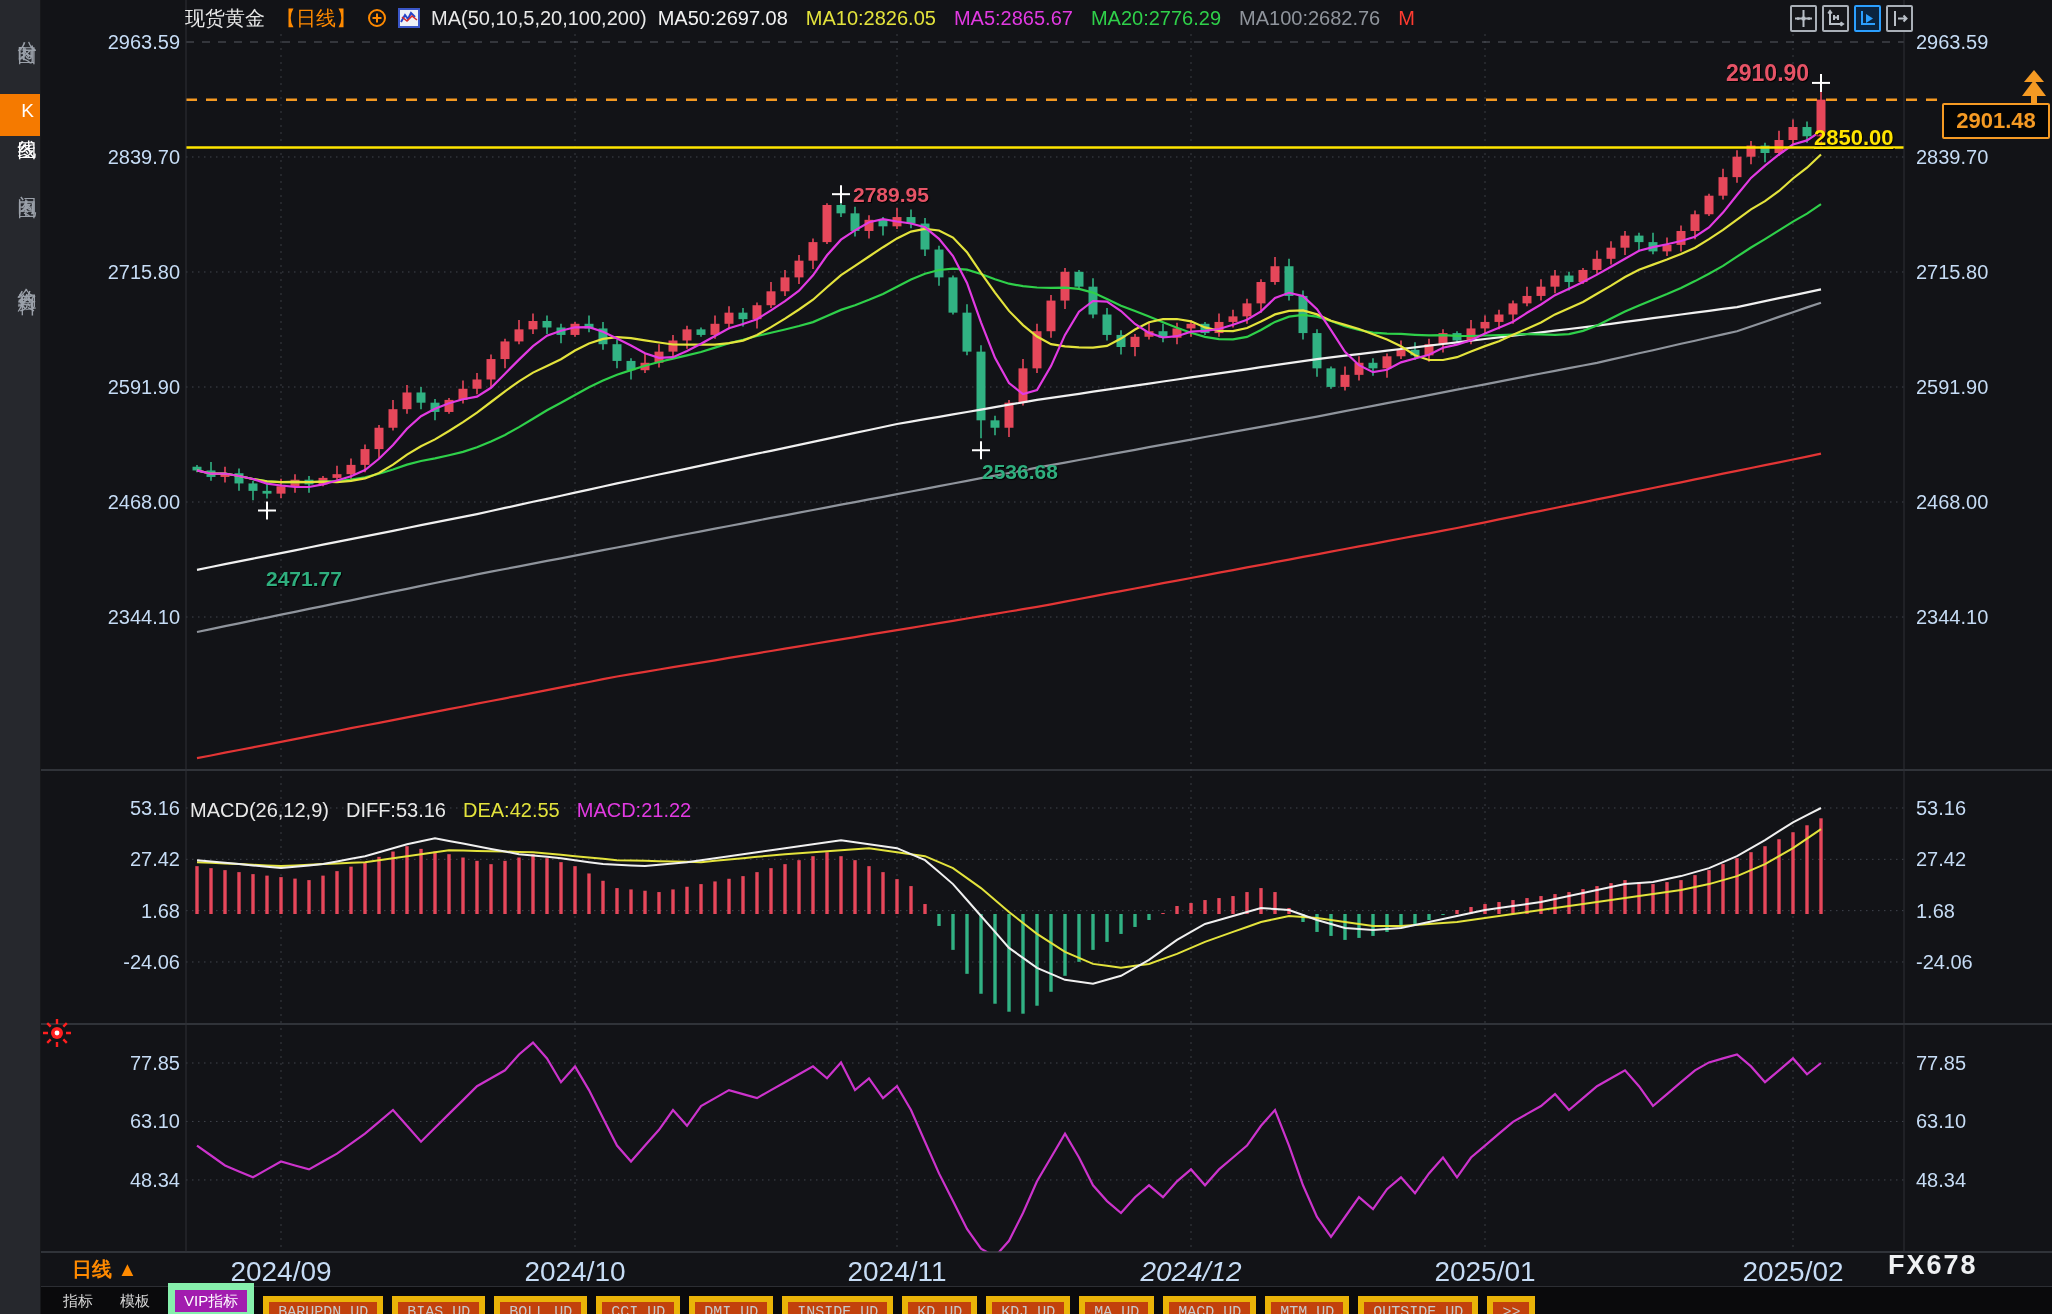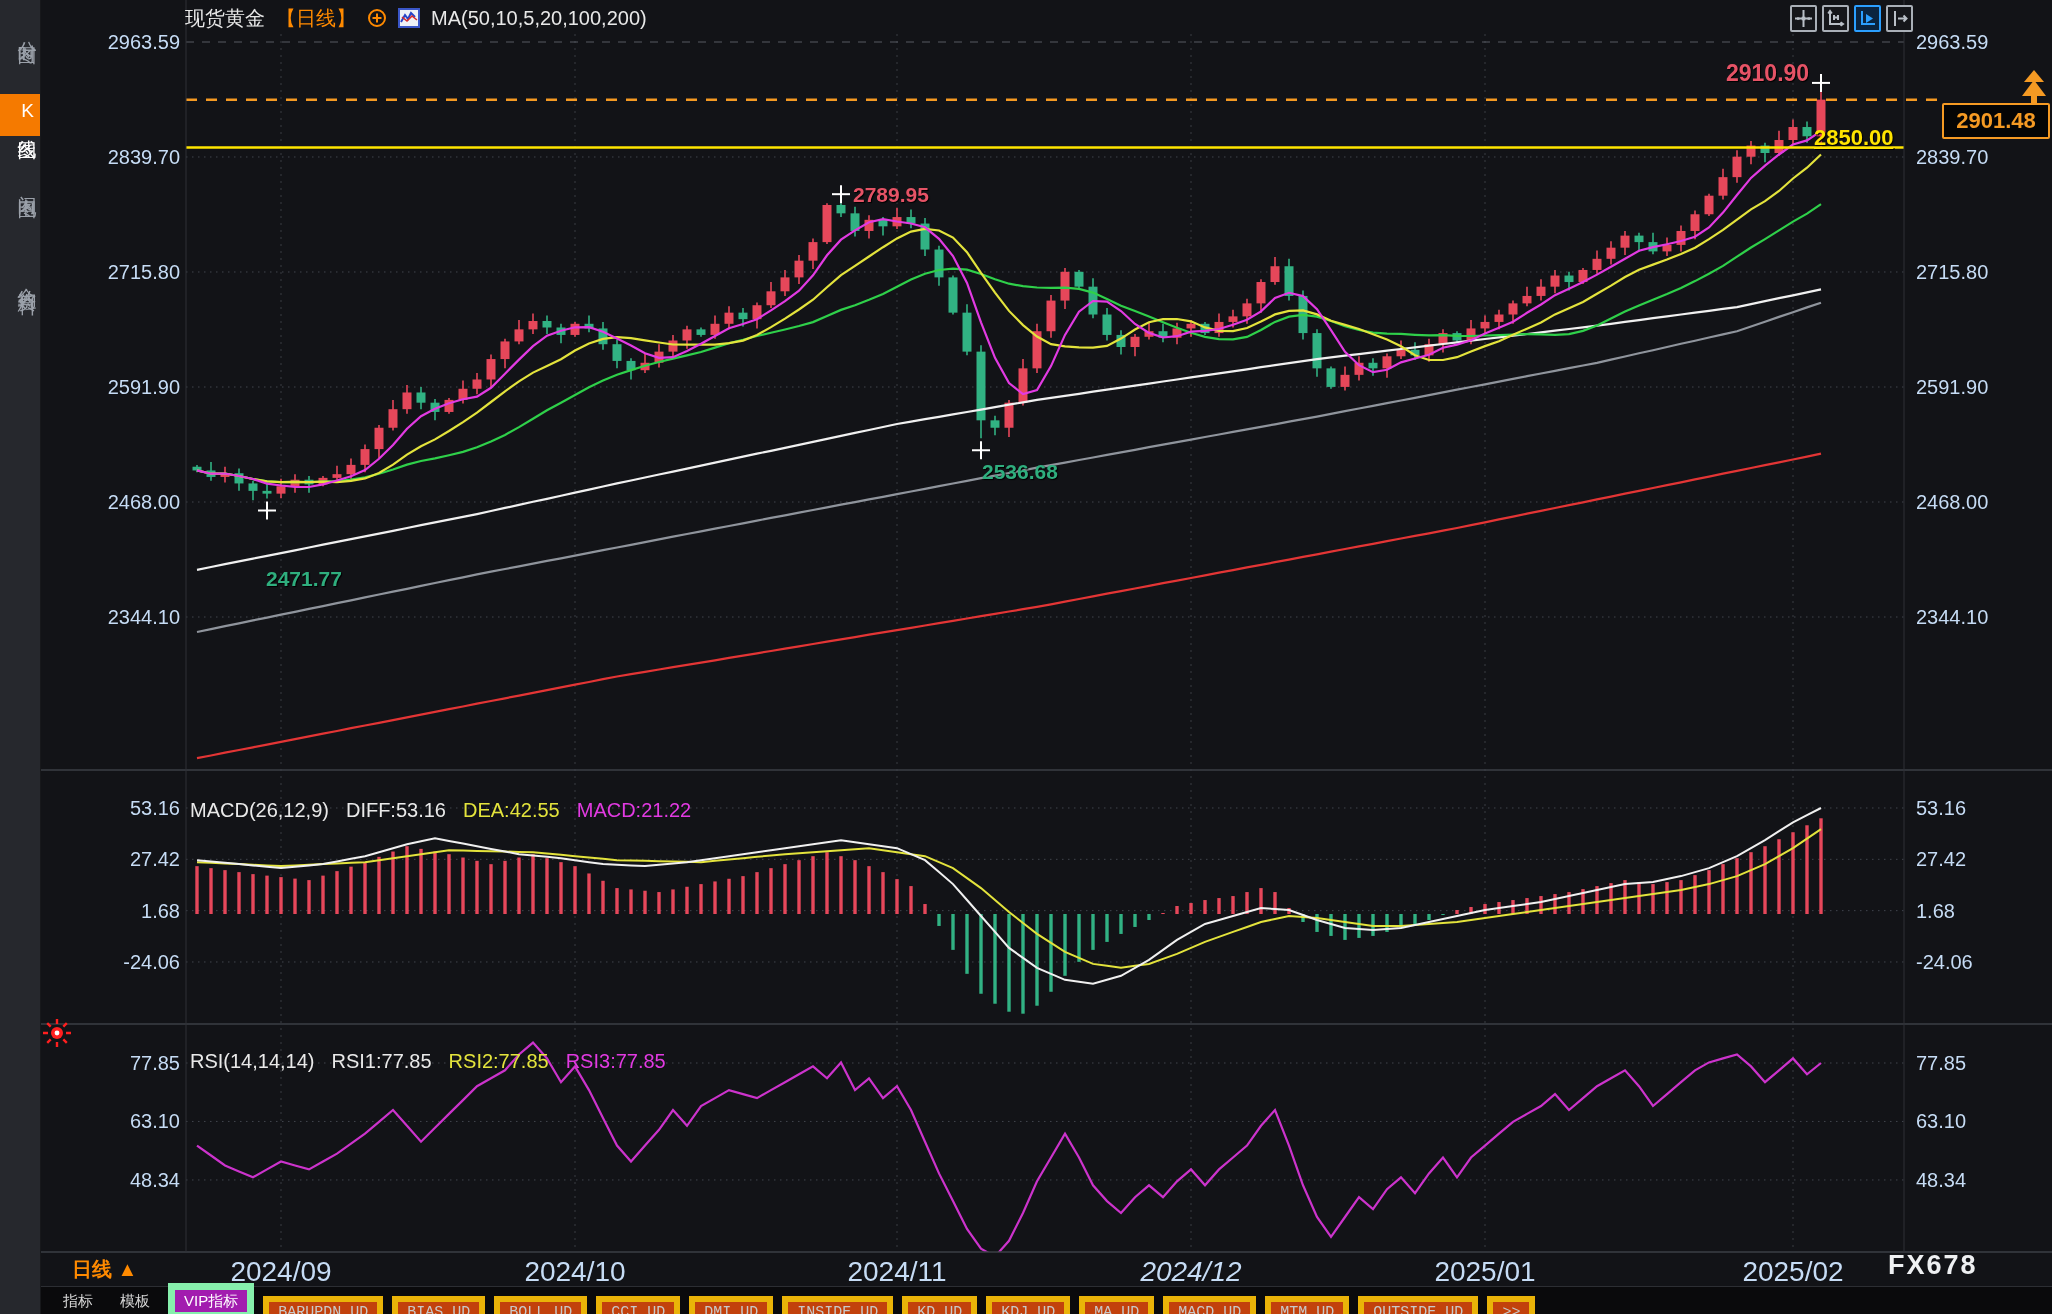--- a/index.html
+++ b/index.html
@@ -499,20 +499,28 @@
         </svg>
     </span>
     <span class="hdr-ico">
       <svg width="22" height="20" viewBox="0 0 22 20">
           <rect x="1" y="1" width="20" height="18" fill="#eef1f6" stroke="#3a56c8" stroke-width="2"></rect>
           <path d="M3 14 L7 7 L10 11 L13 5 L17 9" fill="none" stroke="#2743c8" stroke-width="2"></path>
           <path d="M4 9 L9 13 L14 8 L19 12" fill="none" stroke="#d82a2a" stroke-width="1.6"></path>
         </svg>
     </span>
     <span>MA(50,10,5,20,100,200)</span>
+    <span id="ma-values">
+        <span style="color: rgb(242, 242, 242);">MA50:2697.08</span>
+        <span style="color: rgb(227, 227, 60);">MA10:2826.05</span>
+        <span style="color: rgb(226, 58, 226);">MA5:2865.67</span>
+        <span style="color: rgb(47, 208, 74);">MA20:2776.29</span>
+        <span style="color: rgb(143, 148, 156);">MA100:2682.76</span>
+        <span style="color: rgb(255, 59, 48);">M</span>
+      </span>
   </div>
 
   <div id="hdr-buttons">
     <div class="hbtn">
       <svg width="19" height="19" viewBox="0 0 19 19" stroke="#b9bfc7" stroke-width="2" fill="#b9bfc7">
           <path d="M9.5 1 V18 M1 9.5 H18"></path>
           <rect x="7.7" y="7.7" width="3.6" height="3.6" stroke="none"></rect>
           <rect x="3" y="8.4" width="2.4" height="2.4" stroke="none"></rect>
           <rect x="13.6" y="8.4" width="2.4" height="2.4" stroke="none"></rect>
         </svg>
@@ -552,26 +560,20 @@
       </svg>
   </div>
 
   <div id="macd-header" class="ind-header">
     <span class="w">MACD(26,12,9)</span>
     <span class="w">DIFF:53.16</span>
     <span class="y">DEA:42.55</span>
     <span class="m">MACD:21.22</span>
   </div>
 
-  <div id="rsi-header" class="ind-header">
-    <span class="w">RSI(14,14,14)</span>
-    <span class="w">RSI1:77.85</span>
-    <span class="y">RSI2:77.85</span>
-    <span class="m">RSI3:77.85</span>
-  </div>
 
   <div id="alert-icon">
     <svg width="30" height="30" viewBox="0 0 30 30">
         <g stroke="#ff1f1f" stroke-width="2.4">
           <path d="M15 1 V6 M15 24 V29 M1 15 H6 M24 15 H29 M5.2 5.2 L8.7 8.7 M21.3 21.3 L24.8 24.8 M24.8 5.2 L21.3 8.7 M8.7 21.3 L5.2 24.8"></path>
         </g>
         <circle cx="15" cy="15" r="6" fill="#ff1f1f"></circle>
         <circle cx="15" cy="15" r="2.4" fill="#ffffff"></circle>
       </svg>
   </div>

